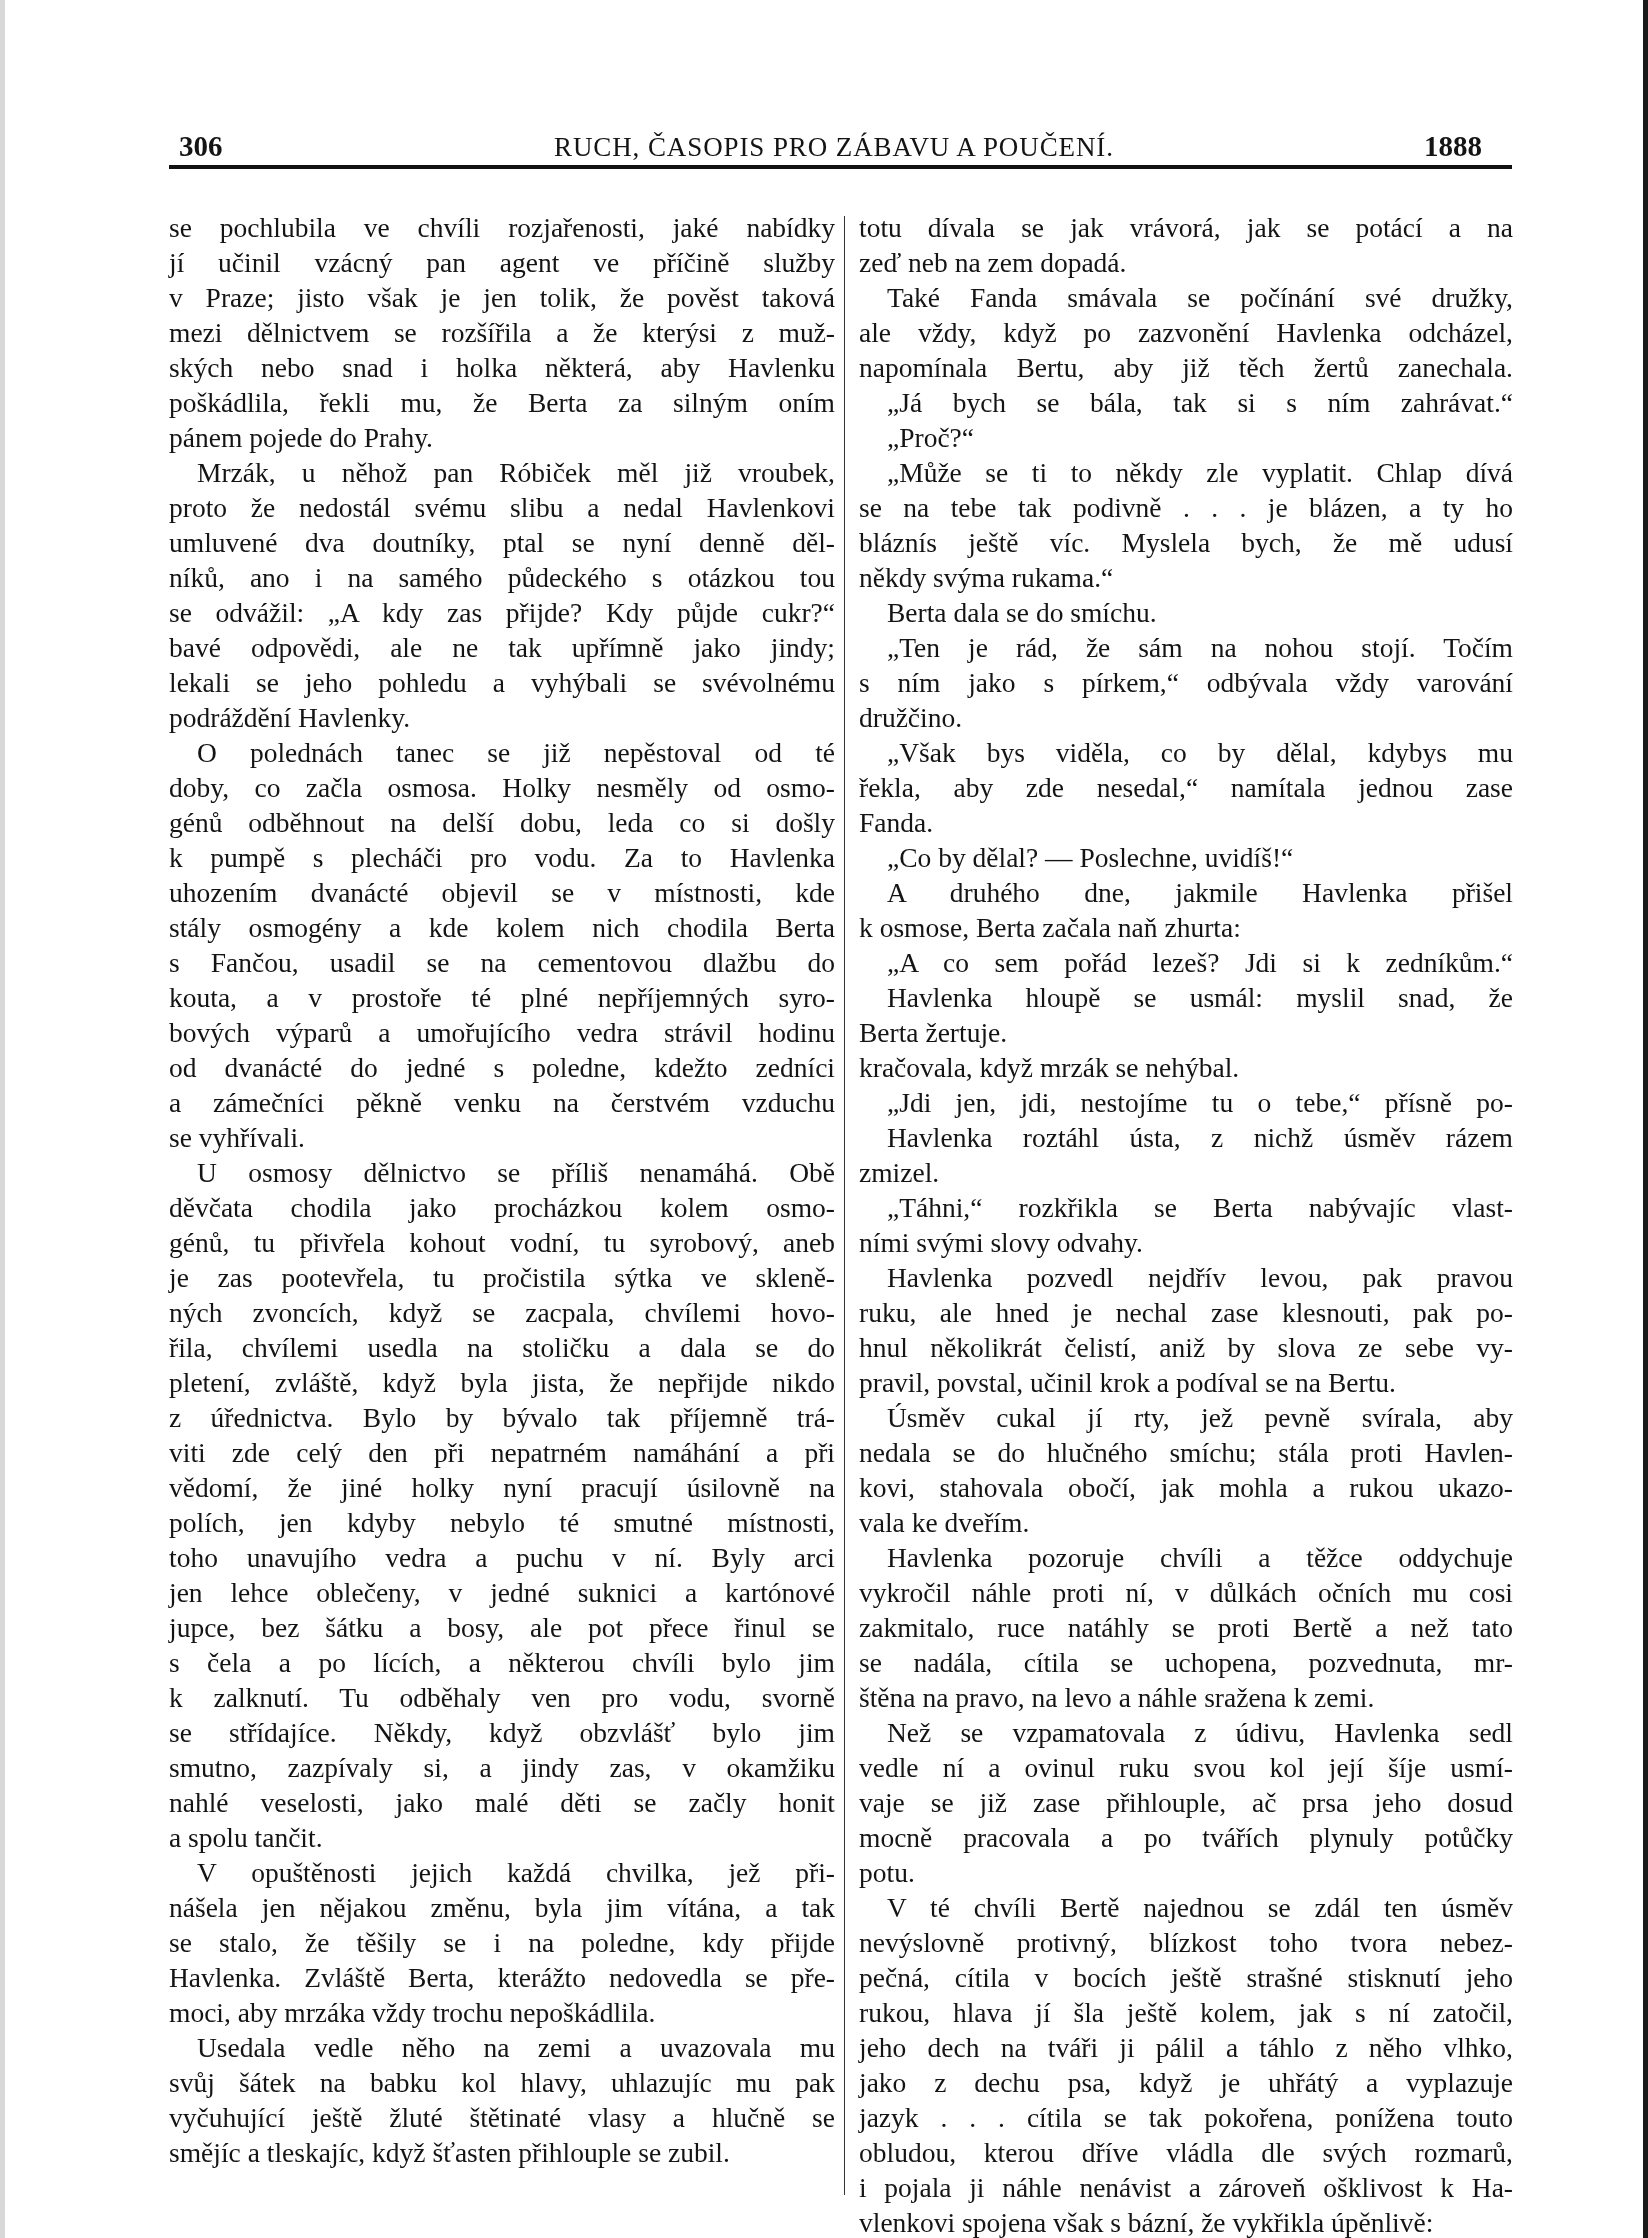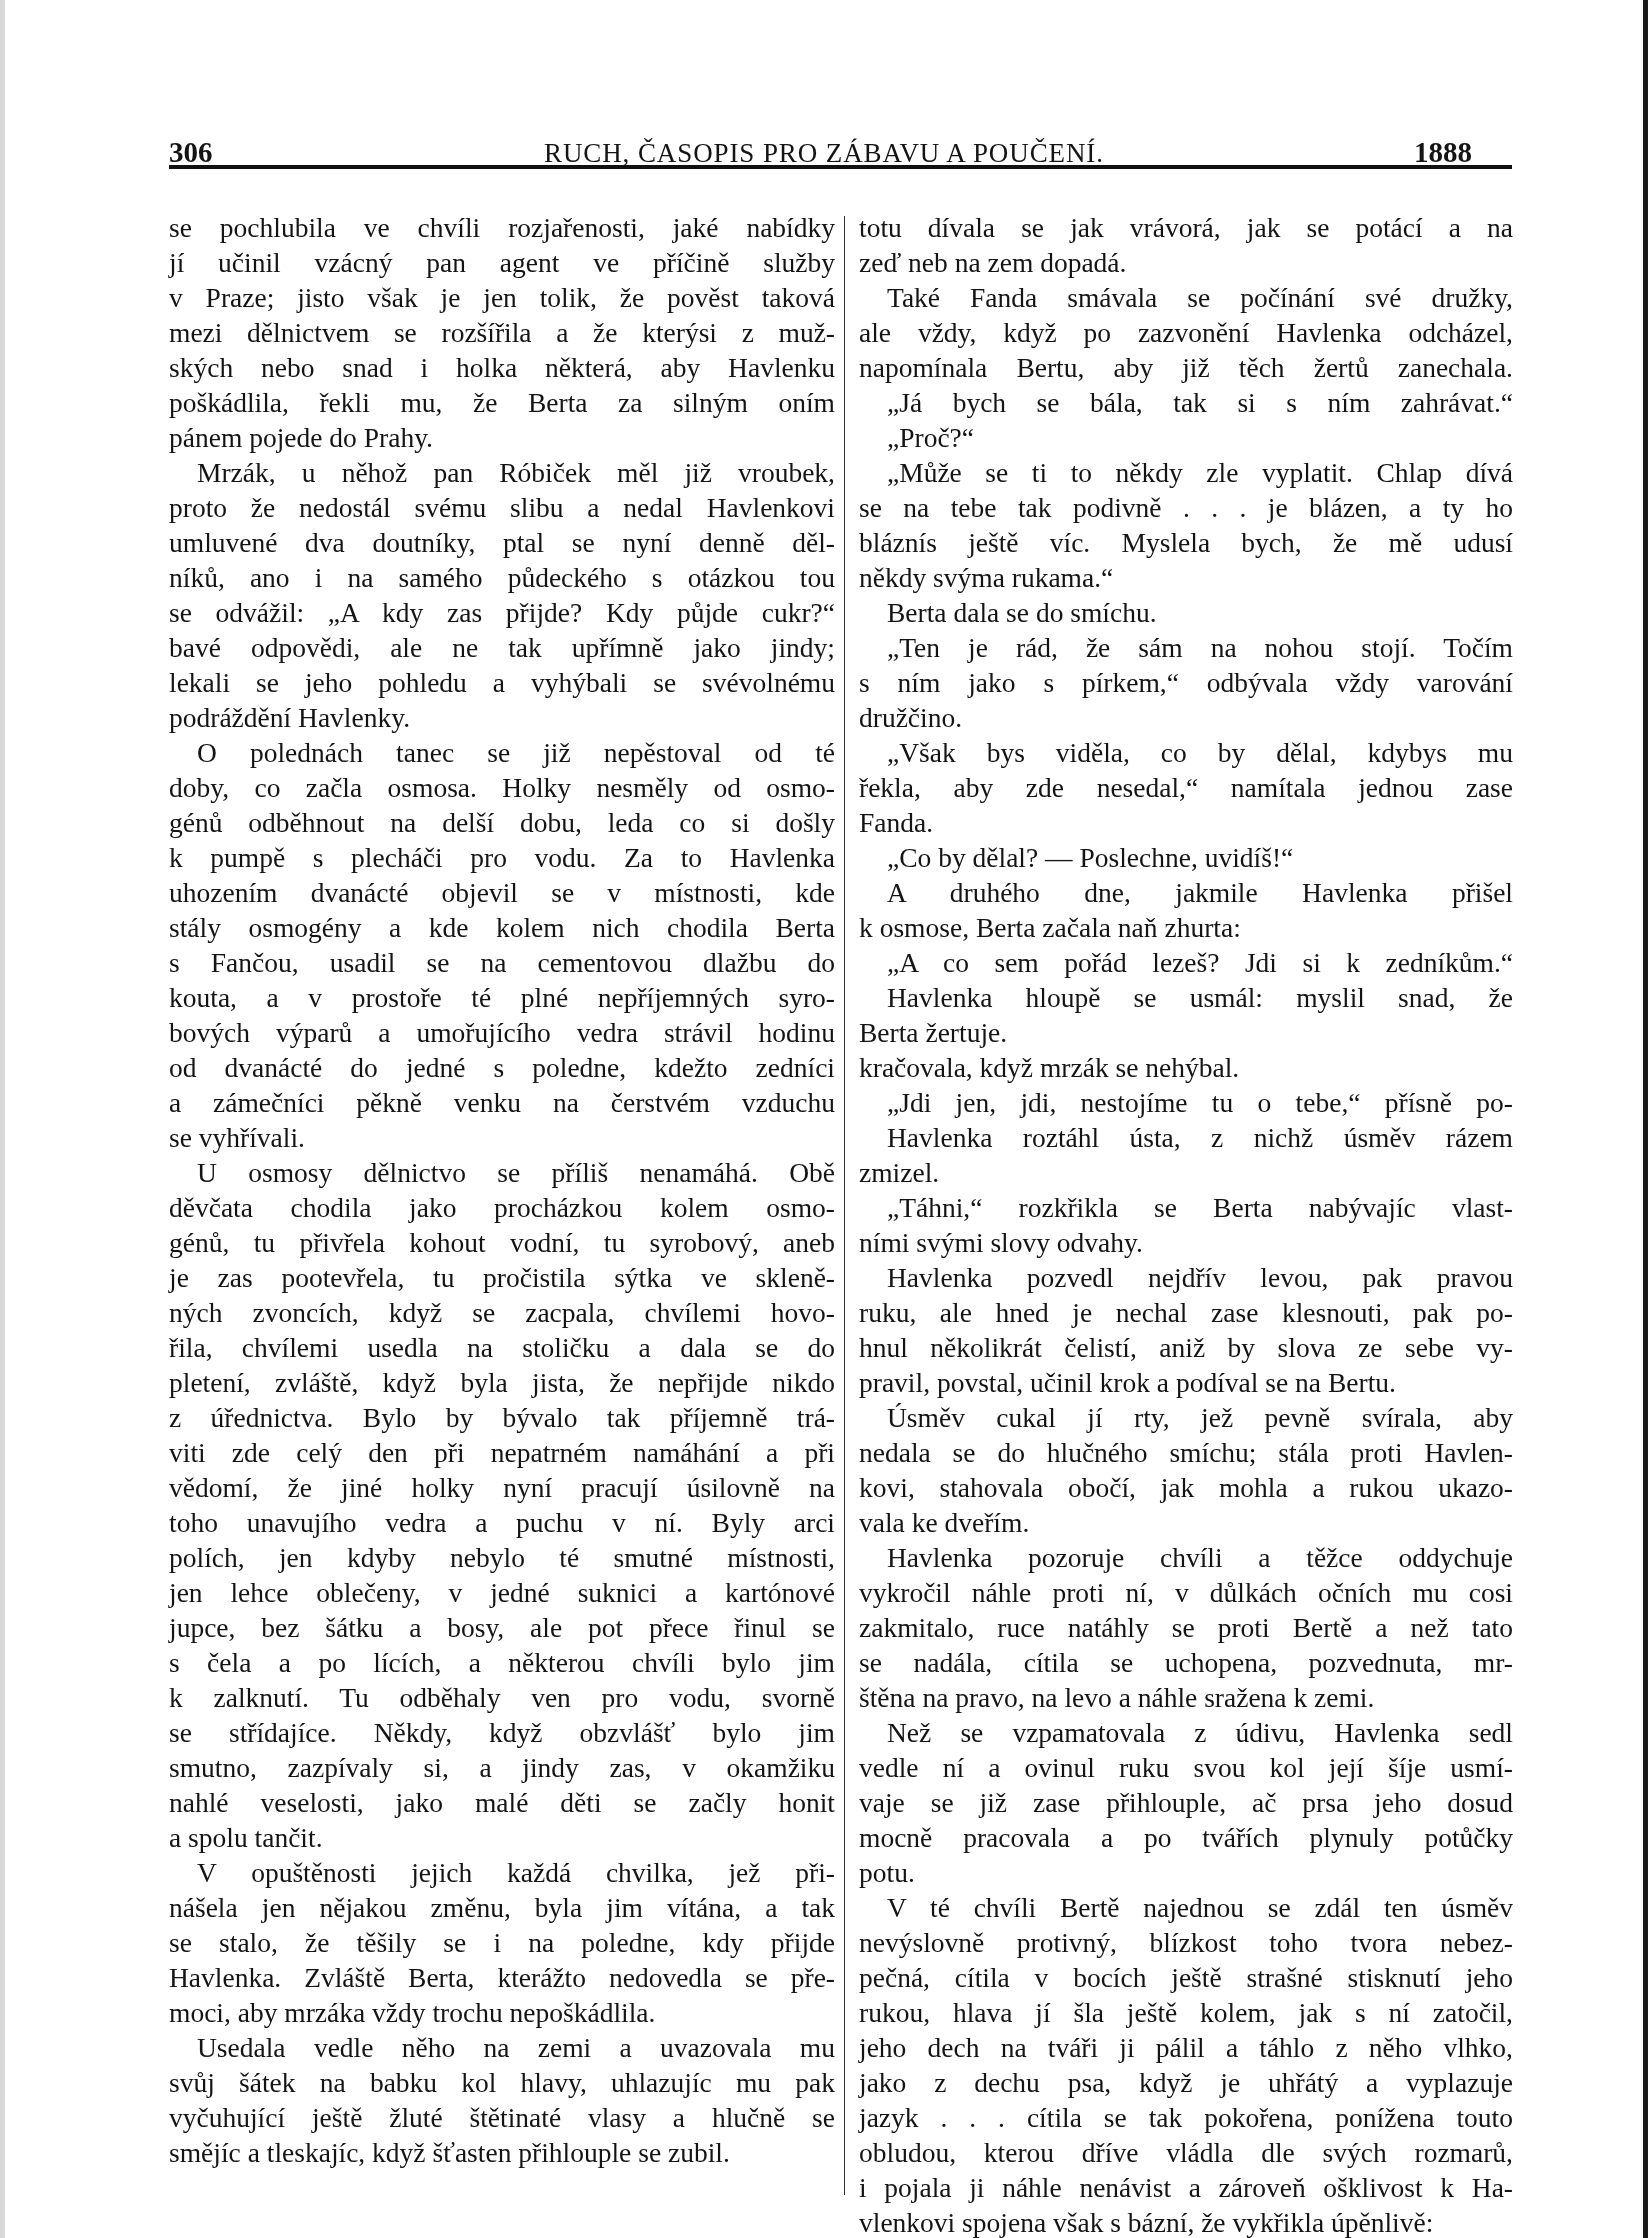--- a/index.html
+++ b/index.html
@@ -1,20 +1,20 @@
 <!DOCTYPE html>
 <html style="font-size:7.2px"><head>
   <meta charset="utf-8">
   <style>
     html, body { margin: 0; padding: 0; background: #ffffff; }
     body { width: 1649px; height: 2385px; position: relative; overflow: hidden;
       font-family: "Liberation Serif", "DejaVu Serif", serif; color: #141414; }
     .page-edge-left { position: absolute; left: 0; top: 0; width: 4.5px; height: 2385px; background: #d8d8d8; }
     .page-edge-right { position: absolute; right: 0; top: 0; width: 6.3px; height: 2385px; background: #1a1a1a; }
-    .header { position: absolute; left: 169px; top: 126px; width: 1343px; height: 40px; margin-top: 6px; }
+    .header { position: absolute; left: 179px; top: 126px; width: 1343px; height: 40px; }
     .page-number { position: absolute; left: 0; top: 3.6px; font-size: 29px; font-weight: bold; }
     .running-title { position: absolute; left: 375px; top: 6.3px; font-size: 27px; letter-spacing: 0.9px; }
     .year { position: absolute; left: 1245px; top: 3.6px; font-size: 29px; font-weight: bold; }
     .header-rule { position: absolute; left: 169px; top: 165px; width: 1343px; height: 3.6px; background: #111; }
     .column { position: absolute; top: 210px; width: 666px; font-size: 27.5px; line-height: 35px; }
     .column.left { left: 169px; }
     .column.right { left: 859px; width: 654px; }
     .column-divider { position: absolute; left: 844px; top: 216px; width: 1.3px; height: 1979px; background: #333; }
     .line { display: block; white-space: nowrap; text-align: justify; text-align-last: justify; height: 35px; overflow: visible; }
     .line.last { text-align-last: left; }
@@ -64,22 +64,22 @@
     <span class="line indent">U osmosy dělnictvo se příliš nenamáhá. Obě</span>
     <span class="line">děvčata chodila jako procházkou kolem osmo-</span>
     <span class="line">génů, tu přivřela kohout vodní, tu syrobový, aneb</span>
     <span class="line">je zas pootevřela, tu pročistila sýtka ve skleně-</span>
     <span class="line">ných zvoncích, když se zacpala, chvílemi hovo-</span>
     <span class="line">řila, chvílemi usedla na stoličku a dala se do</span>
     <span class="line">pletení, zvláště, když byla jista, že nepřijde nikdo</span>
     <span class="line">z úřednictva. Bylo by bývalo tak příjemně trá-</span>
     <span class="line">viti zde celý den při nepatrném namáhání a při</span>
     <span class="line">vědomí, že jiné holky nyní pracují úsilovně na</span>
+    <span class="line">polích, jen kdyby nebylo té smutné místnosti,</span>
     <span class="line">toho unavujího vedra a puchu v ní. Byly arci</span>
-    <span class="line">polích, jen kdyby nebylo té smutné místnosti,</span>
     <span class="line">jen lehce oblečeny, v jedné suknici a kartónové</span>
     <span class="line">jupce, bez šátku a bosy, ale pot přece řinul se</span>
     <span class="line">s čela a po lících, a některou chvíli bylo jim</span>
     <span class="line">k zalknutí. Tu odběhaly ven pro vodu, svorně</span>
     <span class="line">se střídajíce. Někdy, když obzvlášť bylo jim</span>
     <span class="line">smutno, zazpívaly si, a jindy zas, v okamžiku</span>
     <span class="line">nahlé veselosti, jako malé děti se začly honit</span>
     <span class="line last">a spolu tančit.</span>
     <span class="line indent">V opuštěnosti jejich každá chvilka, jež při-</span>
     <span class="line">nášela jen nějakou změnu, byla jim vítána, a tak</span>

